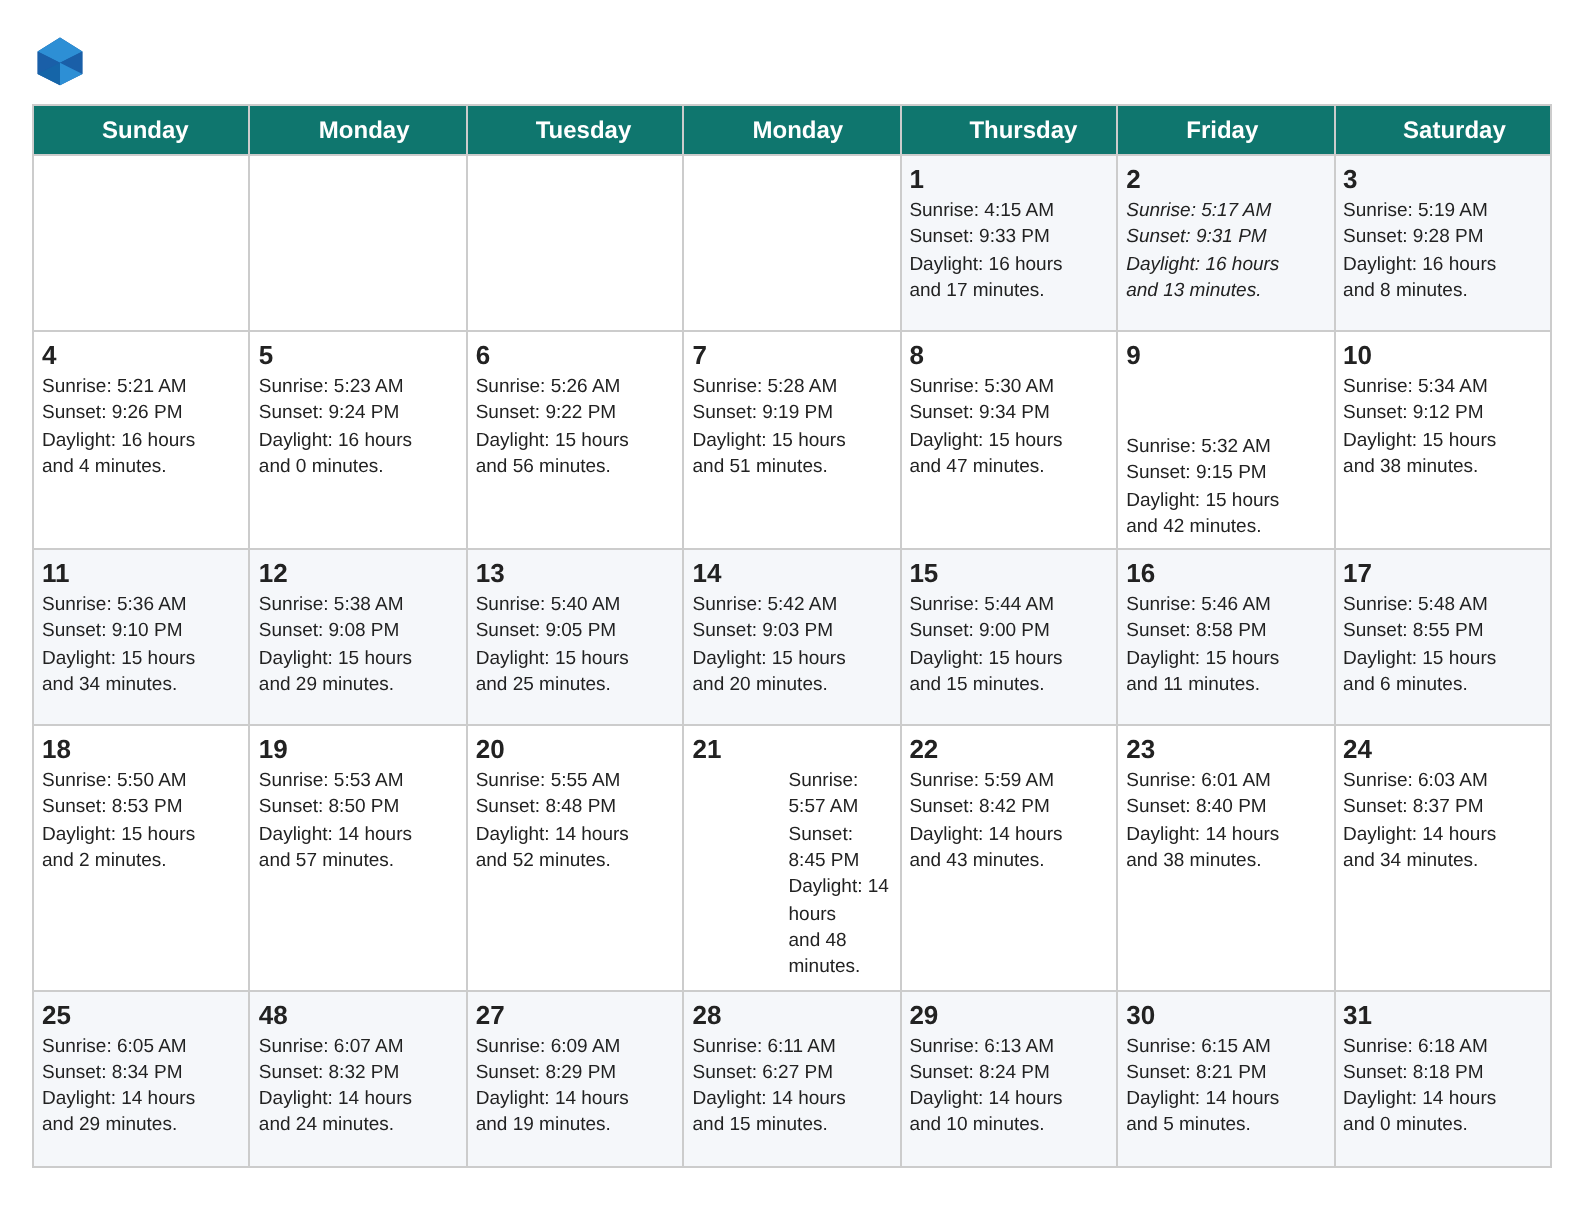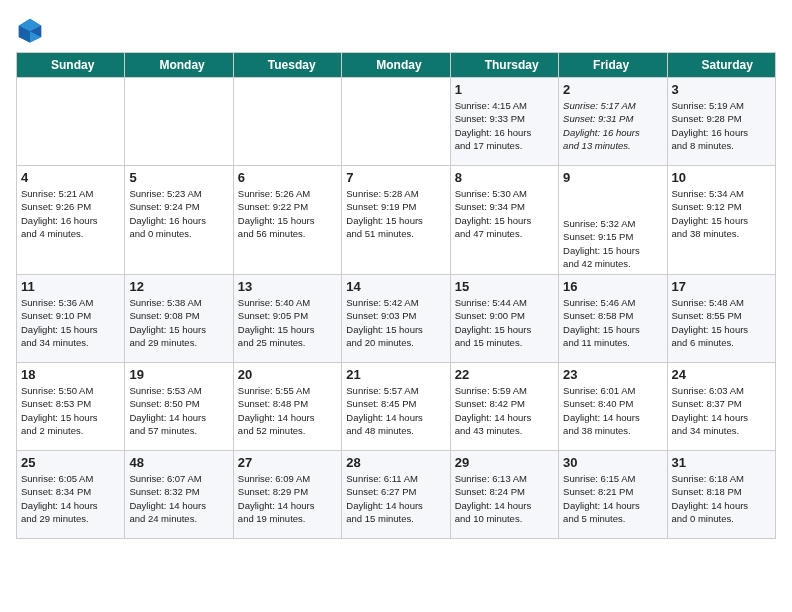--- a/index.html
+++ b/index.html
@@ -282,21 +282,21 @@
           </td>
           <td>
             <div class="day-number">20</div>
             <div class="day-info" style="white-space: pre-line;">Sunrise: 5:55 AM
 Sunset: 8:48 PM
 Daylight: 14 hours
 and 52 minutes.</div>
           </td>
           <td>
             <div class="day-number">21</div>
-            <div class="day-info" style="white-space: pre-line;">Sunrise: 5:57 AM
+            <div class="day-info" style="white-space: pre-line; margin-left: 48px;">Sunrise: 5:57 AM
 Sunset: 8:45 PM
 Daylight: 14 hours
 and 48 minutes.</div>
           </td>
           <td>
             <div class="day-number">22</div>
             <div class="day-info" style="white-space: pre-line;">Sunrise: 5:59 AM
 Sunset: 8:42 PM
 Daylight: 14 hours
 and 43 minutes.</div>

